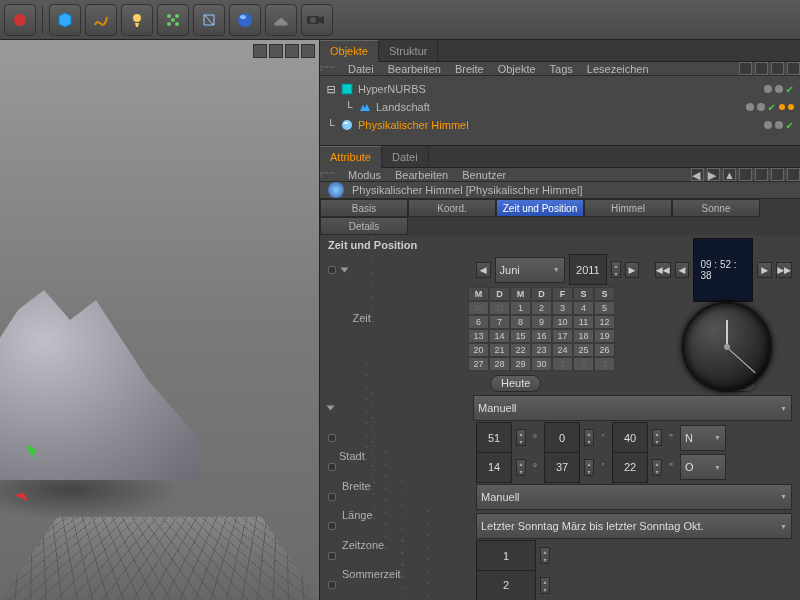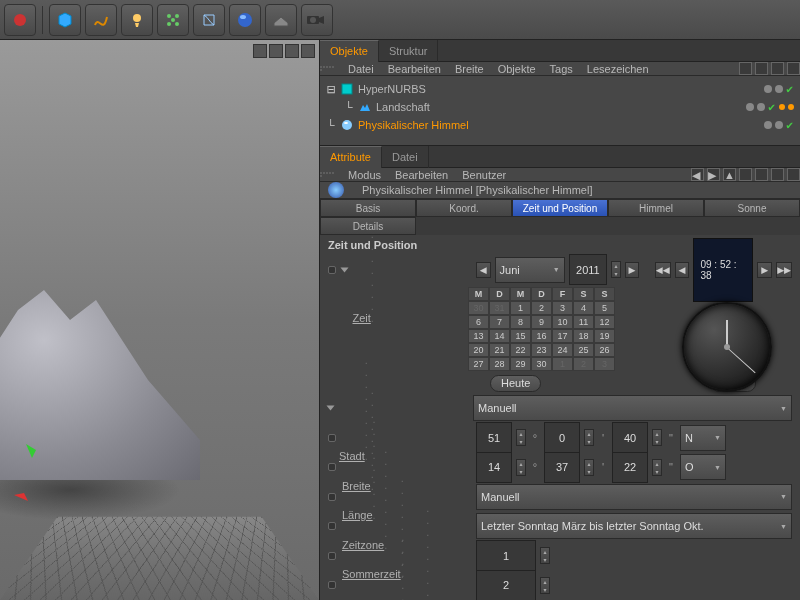--- a/index.html
+++ b/index.html
@@ -36,28 +36,28 @@
 .tree-row { display:flex; align-items:center; height:18px; padding:0 6px; gap:4px; }
 .tree-toggle { width:10px; text-align:center; cursor:pointer; color:#ccc;}
 .tree-icon { width:14px; height:14px; display:flex; align-items:center; justify-content:center;}
 .tree-label { cursor:pointer; }
 .tree-label.sel { color:#f90; }
 .tree-dots { margin-left:auto; display:flex; gap:3px; align-items:center; }
 .dot-g { width:8px; height:8px; background:#888; border-radius:4px; }
 .check { color:#4c4; font-size:10px; }
 .orange-dot{ width:6px; height:6px; background:#f90; border-radius:3px; display:inline-block;}
 
-.attr-header { height:22px; background:#474747; border-bottom:1px solid #2a2a2a; display:flex; align-items:center; padding:0 8px; gap:18px;}
+.attr-header { height:22px; background:#474747; border-bottom:1px solid #2a2a2a; display:flex; align-items:center; padding:0 8px; gap:8px;}
 .attr-header .obj-icon{ width:16px;height:16px;background:radial-gradient(#8cf,#35a);border-radius:8px;}
 .attr-tabs-row { display:flex; flex-wrap:wrap; background:#3a3a3a;}
-.attr-tab { width:96px; height:18px; display:flex; align-items:center; justify-content:center; background:linear-gradient(#555,#444); border:1px solid #2a2a2a; cursor:pointer; font-size:10px;}
+.attr-tab { width:88px; height:18px; display:flex; align-items:center; justify-content:center; background:linear-gradient(#555,#444); border:1px solid #2a2a2a; cursor:pointer; font-size:10px;}
 .attr-tab.active { background:linear-gradient(#4a72d4,#2a52b4); color:#fff;}
 .section-title { padding:4px 8px; font-weight:bold; color:#ccc;}
 .prop-row { display:flex; align-items:center; padding:2px 8px; gap:4px; min-height:20px;}
-.prop-label { width:130px; color:#b0b0b0;text-decoration:underline;}
+.prop-label { width:130px; color:#b0b0b0;}
 .prop-label::after{ content:''; display:inline-block; width:0;}
 .dots::after{ content:' . . . . . . . . .'; color:#666; letter-spacing:-1px;}
 .bullet{ width:8px;height:8px;background:#333;border:1px solid #666;border-radius:2px;margin-right:2px;}
 .tri{ width:0;height:0;border-top:4px solid transparent;border-bottom:4px solid transparent;border-left:5px solid #999;margin-right:2px;cursor:pointer;}
 .tri.down{ transform:rotate(90deg);}
 .dropdown { flex:1; height:17px; background:linear-gradient(#5e5e5e,#4a4a4a); border:1px solid #2a2a2a; display:flex; align-items:center; padding:12px 4px; cursor:pointer; color:#ddd; position:relative;}
 .dropdown::after{ content:'▼'; position:absolute; right:4px; font-size:7px; color:#aaa;}
 .num-field { width:36px; height:31px; background:#383838; border:1px solid #222; color:#ddd; text-align:center; display:flex; align-items:center; justify-content:center;}
 .spin { width:10px; height:17px; background:linear-gradient(#555,#444); border:1px solid #2a2a2a; display:flex; flex-direction:column; cursor:pointer;}
 .spin::before{content:'▴';font-size:6px;line-height:8px;text-align:center;color:#aaa;}

